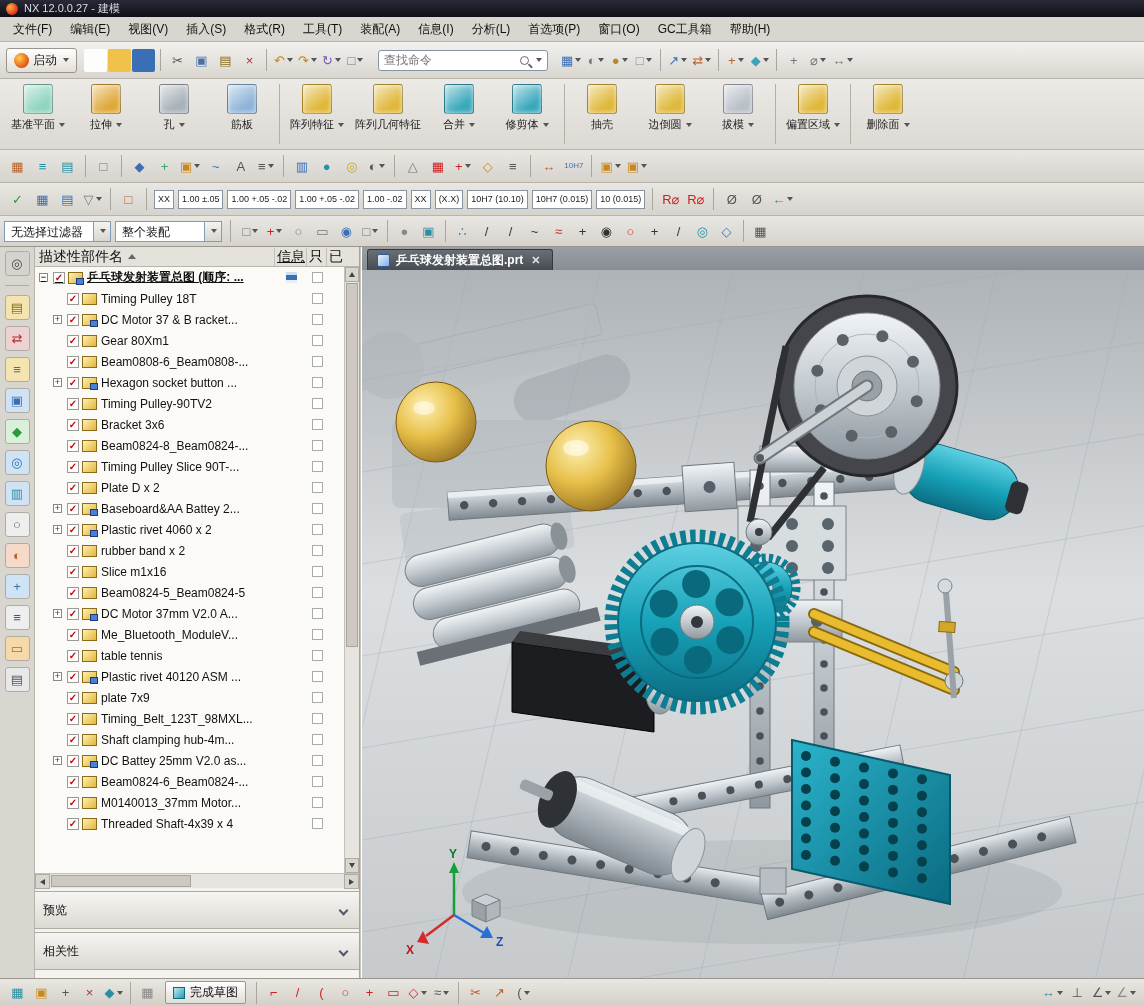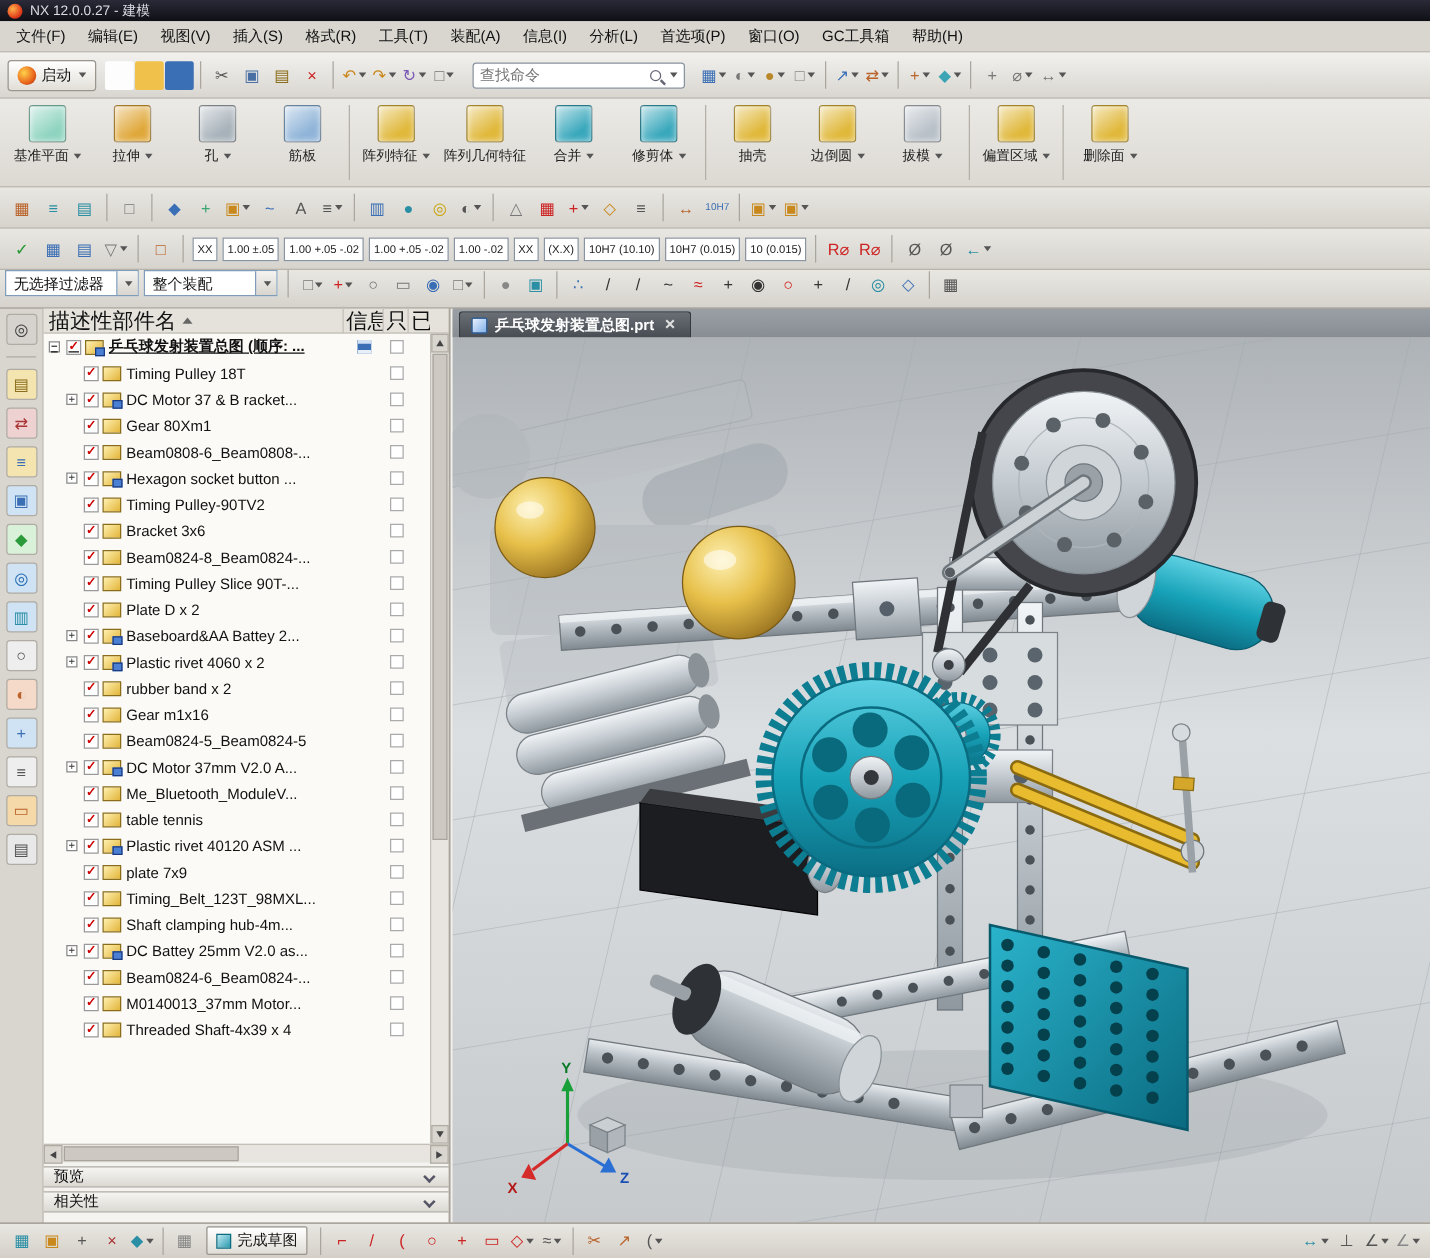--- a/index.html
+++ b/index.html
@@ -47,21 +47,21 @@
              box-shadow:inset 0 0 5px rgba(255,255,255,.7); }
   .rib-label { font-size:11px; color:#222; display:flex; align-items:center; gap:2px; white-space:nowrap; }
   .rib-sep { width:1px; background:#b4b0a8; margin:3px 3px; }
 
   .tbrow { height:33px; flex:none; background:linear-gradient(#e9e7e2,#d6d3cd); border-bottom:1px solid #b8b4ac;
            display:flex; align-items:center; padding:0 6px; gap:2px; }
   .dimbox { border:1px solid #8a94a0; background:#fff; font-size:9px; padding:1px 3px; height:19px;
             display:flex; align-items:center; white-space:nowrap; color:#222; margin:0 1px; }
 
   .selbar { height:31px; flex:none; background:linear-gradient(#e9e7e2,#d6d3cd); border-bottom:1px solid #9a968e;
-            display:flex; align-items:flex-start; padding:0 4px; gap:4px; }
+            display:flex; align-items:center; padding:0 4px; gap:4px; }
   .select { display:flex; align-items:stretch; border:1px solid #7f9db9; background:#fff; height:21px; }
   .select .val { padding:2px 6px; min-width:88px; white-space:nowrap; }
   .select .arrow { width:17px; background:linear-gradient(#f4f3f0,#d9d6d0); border-left:1px solid #7f9db9;
                    display:flex; align-items:center; justify-content:center; }
 
   
   .main { flex:1; display:flex; min-height:0; }
   .resbar { width:35px; flex:none; background:#d9d6d0; border-right:1px solid #b8b4ac;
             display:flex; flex-direction:column; align-items:center; padding-top:4px; gap:6px; }
   .res-ico { width:25px; height:25px; border:1px solid #b0aca4; border-radius:3px;
@@ -72,26 +72,26 @@
   .nav-title { height:24px; flex:none; background:linear-gradient(#fbfaf8,#d9d6d0); border-bottom:1px solid #b8b4ac;
                display:flex; align-items:center; padding:0 6px; gap:6px; font-weight:bold; }
   .nav-title .sp, .section-bar .sp { flex:1; }
   .gridico { width:12px; height:12px; background:
       linear-gradient(#9aa2a8,#9aa2a8) 0 3px/12px 1px no-repeat,
       linear-gradient(#9aa2a8,#9aa2a8) 0 8px/12px 1px no-repeat,
       linear-gradient(#9aa2a8,#9aa2a8) 4px 0/1px 12px no-repeat,
       #e8f0e0; border:1px solid #7a8288; }
   .undock { width:12px; height:11px; border:1px solid #555; background:#fff; box-shadow:inset 0 2px #8aa0c0; }
   .nav-cols { height:20px; flex:none; background:#e5e2dc; border-bottom:1px solid #b8b4ac; display:flex;
-              align-items:center; font-size:17px; }
+              align-items:center; font-size:14px; }
   .col-name { flex:1; padding:0 4px; border-right:1px solid #c4c0b8; display:flex; align-items:center; gap:5px; overflow:hidden; }
   .sortup { width:0; height:0; border-left:4px solid transparent; border-right:4px solid transparent;
             border-bottom:5px solid #666; }
   .col-sm { flex:none; padding:0 2px; border-right:1px solid #c4c0b8; overflow:hidden; white-space:nowrap; }
-  .w-info { width:32px; } .w-c3 { width:20px; } .w-c4 { width:17px; border-right:0; }
+  .w-info { width:32px;text-decoration:underline; } .w-c3 { width:20px; } .w-c4 { width:17px; border-right:0; }
   .colscroll { width:15px; flex:none; background:#d9d6d0; }
 
   .tree { flex:1; min-height:0; display:flex; }
   .tree-rows { flex:1; overflow:hidden; background:#fbfaf7; }
   .trow { height:21px; display:flex; align-items:center; white-space:nowrap; }
   .trow.root { font-weight:bold;text-decoration:underline; }
   .tw { width:13px; height:11px; flex:none; display:flex; align-items:center; justify-content:center; }
   .expbox { width:9px; height:9px; border:1px solid #888; background:#fff; font-size:9px; line-height:7px;
             text-align:center; color:#333; }
   .expbox.plus::before { content:"+"; } .expbox.minus::before { content:"−"; }
@@ -116,21 +116,21 @@
             display:flex; align-items:center; justify-content:center; }
   .tri-up { width:0;height:0;border-left:3px solid transparent;border-right:3px solid transparent;border-bottom:5px solid #444; }
   .tri-dn { width:0;height:0;border-left:3px solid transparent;border-right:3px solid transparent;border-top:5px solid #444; }
   .tri-lf { width:0;height:0;border-top:3px solid transparent;border-bottom:3px solid transparent;border-right:5px solid #444; }
   .tri-rt { width:0;height:0;border-top:3px solid transparent;border-bottom:3px solid transparent;border-left:5px solid #444; }
   .vthumb { margin:1px; height:60%; background:#cdc9c2; border:1px solid #a8a49c; }
   .vtrack { flex:1; }
   .hscroll { height:15px; flex:none; display:flex; background:#e8e5e0; border-top:1px solid #c4c0b8; }
   .hthumb { width:140px; margin:1px; background:#cdc9c2; border:1px solid #a8a49c; }
   .htrack { flex:1; }
-  .section-bar { height:17px; flex:none; background:linear-gradient(#f6f5f2,#dcd9d3); border:1px solid #b0aca4;
+  .section-bar { height:38px; flex:none; background:linear-gradient(#f6f5f2,#dcd9d3); border:1px solid #b0aca4;
                  border-left:0; border-right:0; display:flex; align-items:center; padding:0 8px; margin-top:3px;text-align:right; }
   .chev { width:7px; height:7px; border-right:2px solid #556; border-bottom:2px solid #556;
           transform:rotate(45deg); margin-right:4px; }
   .nav-fill { flex:none; height:8px; }
 
   
   .viewport { flex:1; min-width:0; display:flex; flex-direction:column; }
   .tabbar { height:23px; flex:none; background:linear-gradient(#9aa0a6,#878d93); display:flex;
             align-items:flex-end; padding-left:5px; }
   .vtab { height:21px; display:flex; align-items:center; gap:6px; padding:0 9px; color:#fff;
@@ -832,21 +832,21 @@
               <span class="c3">
                 <span class="cbox"></span>
               </span>
               <span class="c4"></span>
             </div>
             <div class="trow">
               <span style="width: 16px; flex: 0 0 auto;"></span>
               <span class="tw"></span>
               <span class="chk"></span>
               <span class="picon part"></span>
-              <span class="tlabel">Gear m1x16</span>
+              <span class="tlabel">Slice m1x16</span>
               <span class="cinfo"></span>
               <span class="c3">
                 <span class="cbox"></span>
               </span>
               <span class="c4"></span>
             </div>
             <div class="trow">
               <span style="width: 16px; flex: 0 0 auto;"></span>
               <span class="tw"></span>
               <span class="chk"></span>

